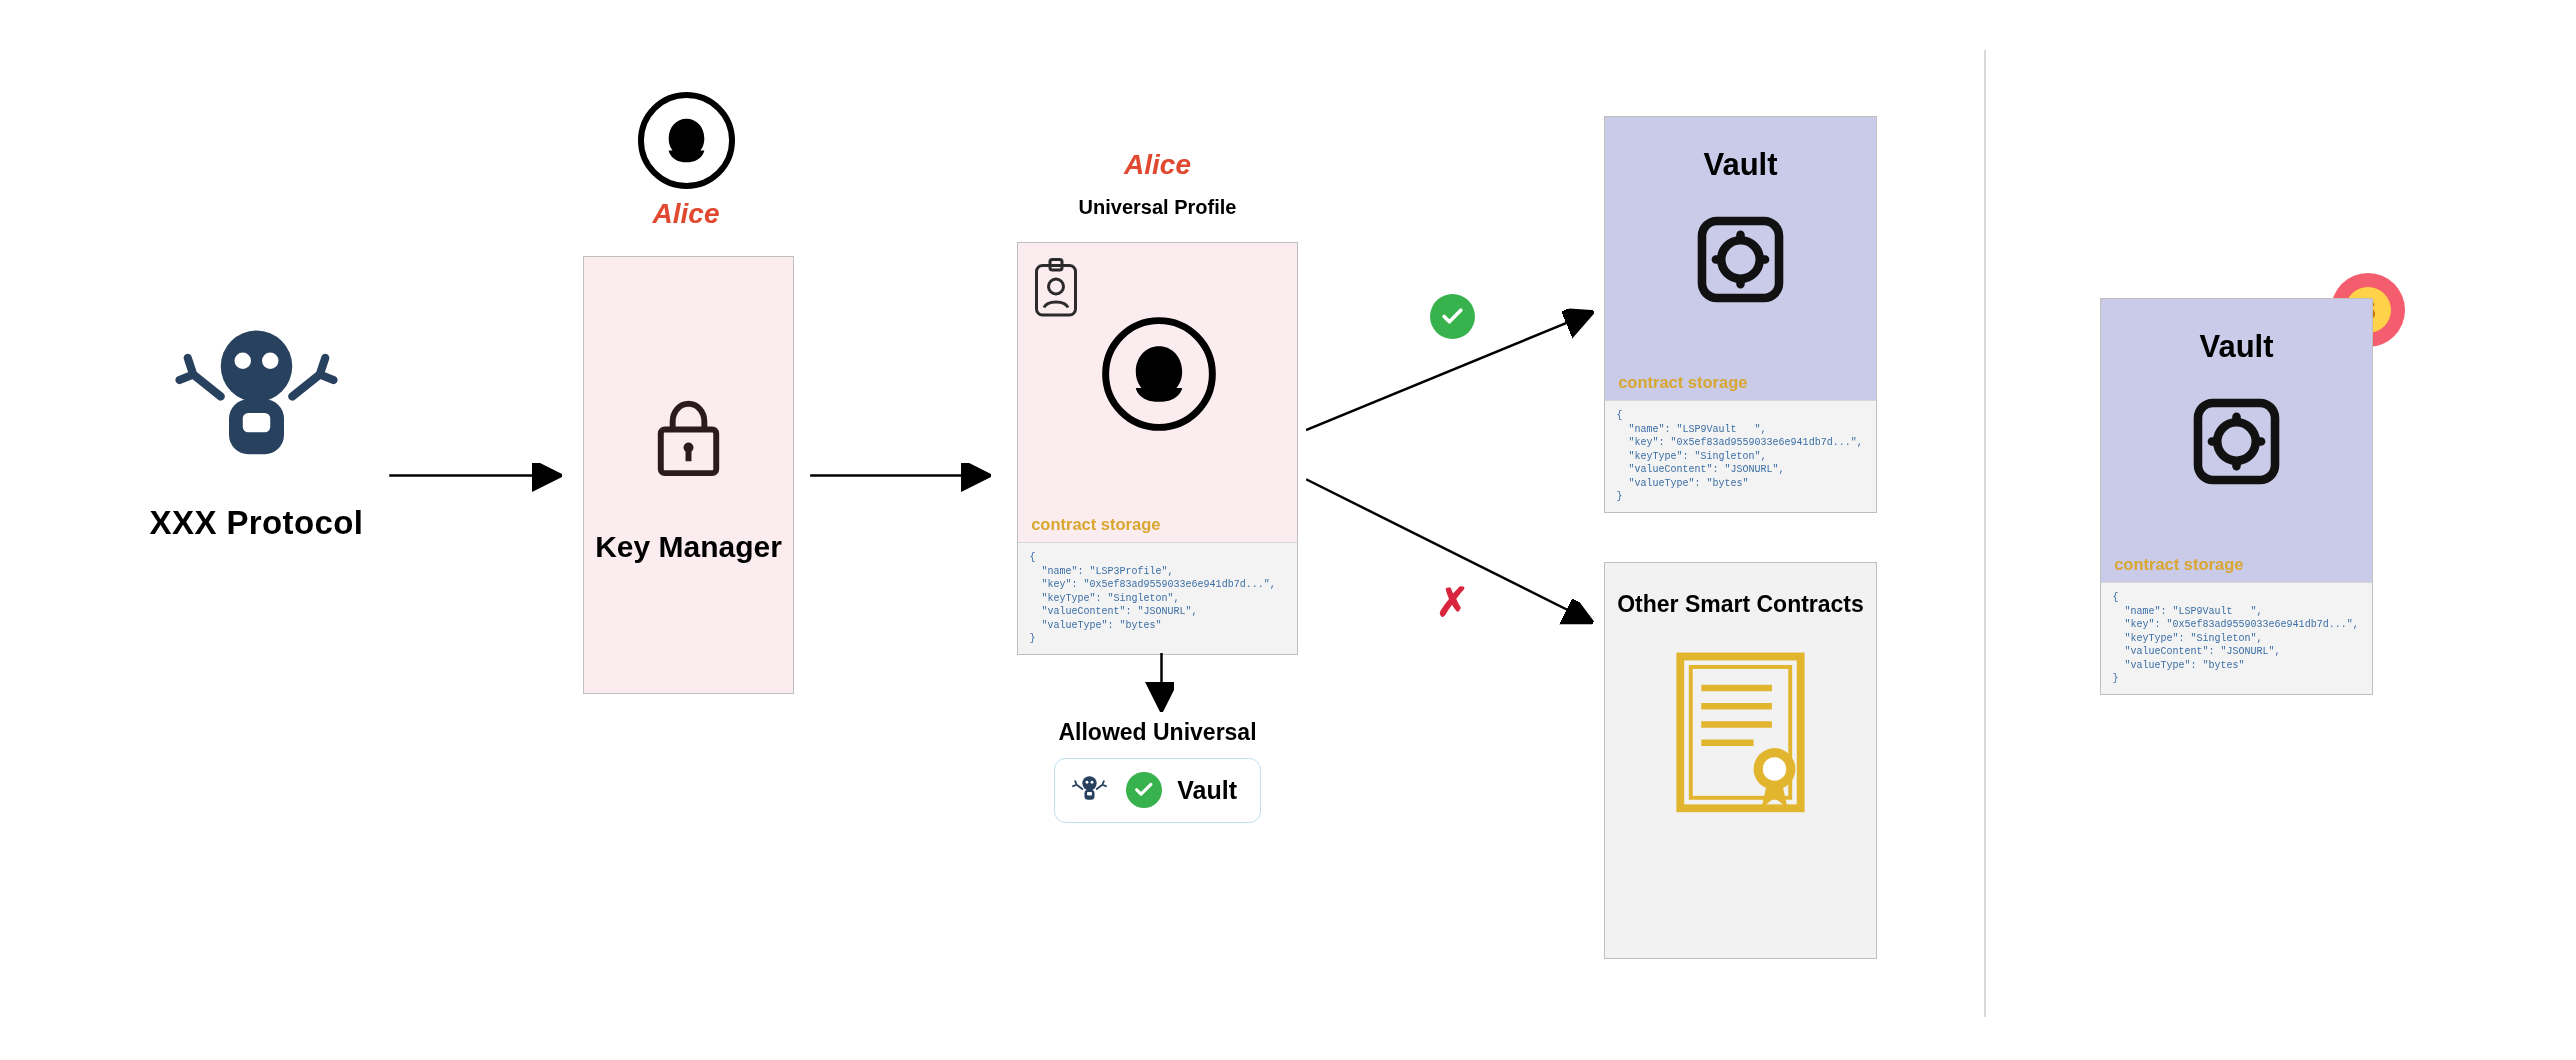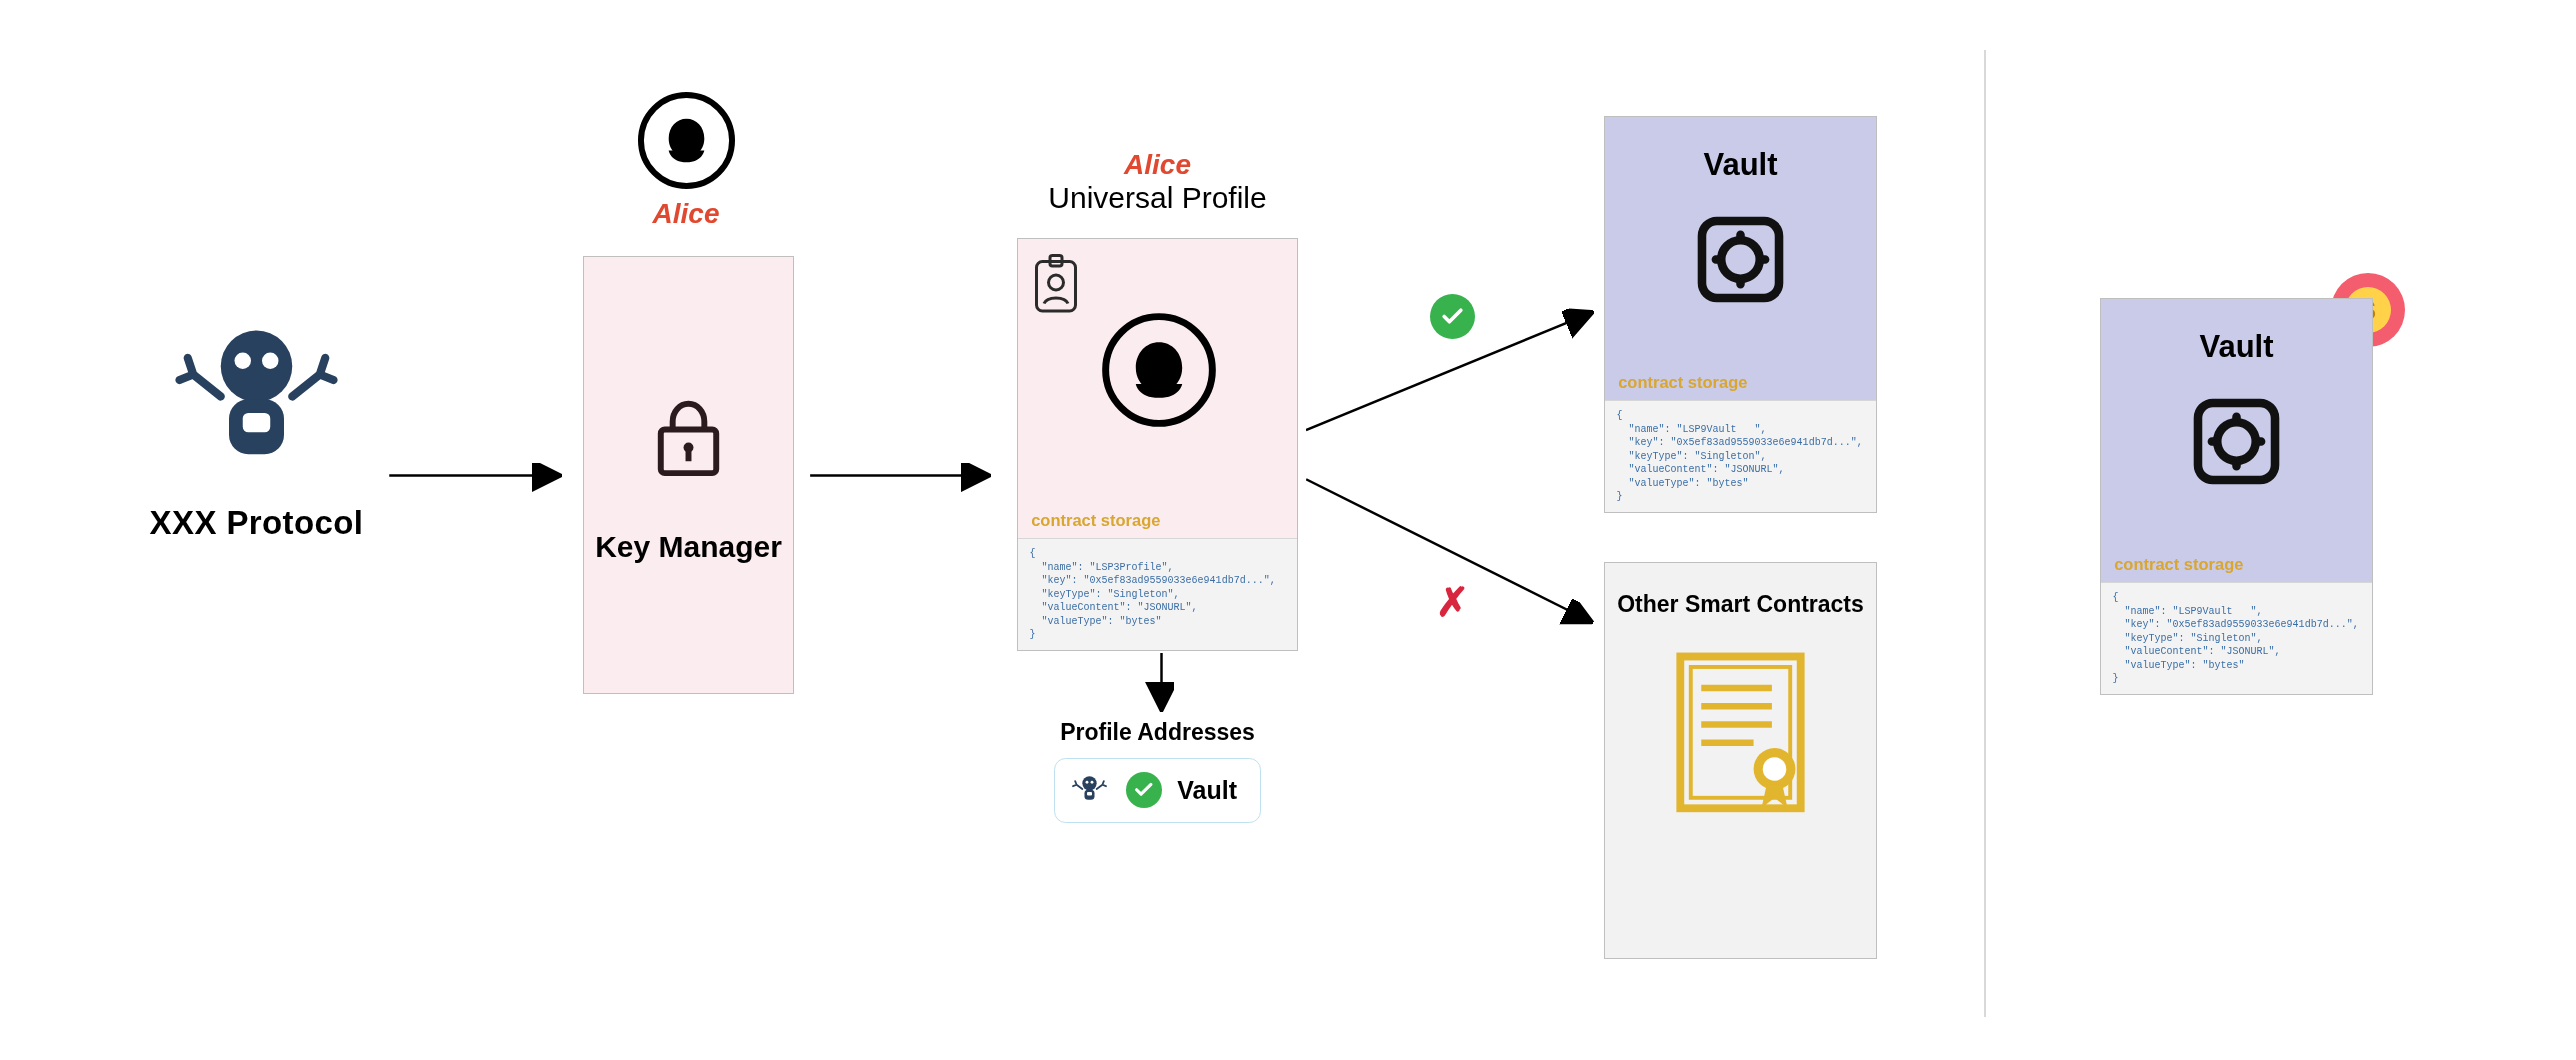--- a/index.html
+++ b/index.html
@@ -28,21 +28,21 @@
   }
   .km-label { font-size: 30px; font-weight: 700; }
 
   
   .alice-head { position: absolute; left: 628px; top: 91px; text-align: center; width: 116px; }
   .alice-name { color: #e0482f; font-weight: 800; font-style: italic; font-size: 28px; margin-top: 5px; }
 
   
   .up-wrap { position: absolute; left: 1017px; top: 149px; width: 281px; text-align: center; }
   .up-title1 { color: #e0482f; font-weight: 800; font-style: italic; font-size: 28px; }
-  .up-title2 { font-size: 30px; font-weight: 400; margin-top: 0; }
+  .up-title2 { font-size: 20px; font-weight: 700; margin-top: 15px; }
   .up-card {
     margin-top: 23px;
     width: 281px; height: 413px;
     border: 1.7px solid #bfbfbf;
     background: #fbecef;
     text-align: left;
     display: flex; flex-direction: column;
   }
   .up-top { flex: 1; position: relative; }
   .storage-label {
@@ -193,21 +193,21 @@
   "name": "LSP3Profile",
   "key": "0x5ef83ad9559033e6e941db7d...",
   "keyType": "Singleton",
   "valueContent": "JSONURL",
   "valueType": "bytes"
 }</pre>
     </div>
   </div>
 
   <div class="allowed-wrap">
-    <div class="allowed-title">Profile Addresses</div>
+    <div class="allowed-title">Allowed Universal</div>
     <div class="allowed-pill">
       <svg viewBox="0 0 120 120" width="43" height="43">
         <g fill="#27415e">
           <circle cx="60" cy="40" r="20"></circle>
             <circle cx="53" cy="37" r="4" fill="#fff"></circle>
             <circle cx="67" cy="37" r="4" fill="#fff"></circle>
           <rect x="46" y="58" width="28" height="28" rx="10"></rect>
             <rect x="53" y="64" width="14" height="10" rx="3" fill="#fff"></rect>
           <path d="M40 56 L24 44 M24 44 L20 34 M24 44 L14 48" stroke="#27415e" stroke-width="5" fill="none" stroke-linecap="round"></path>
           <path d="M80 56 L96 44 M96 44 L100 34 M96 44 L106 48" stroke="#27415e" stroke-width="5" fill="none" stroke-linecap="round"></path>

